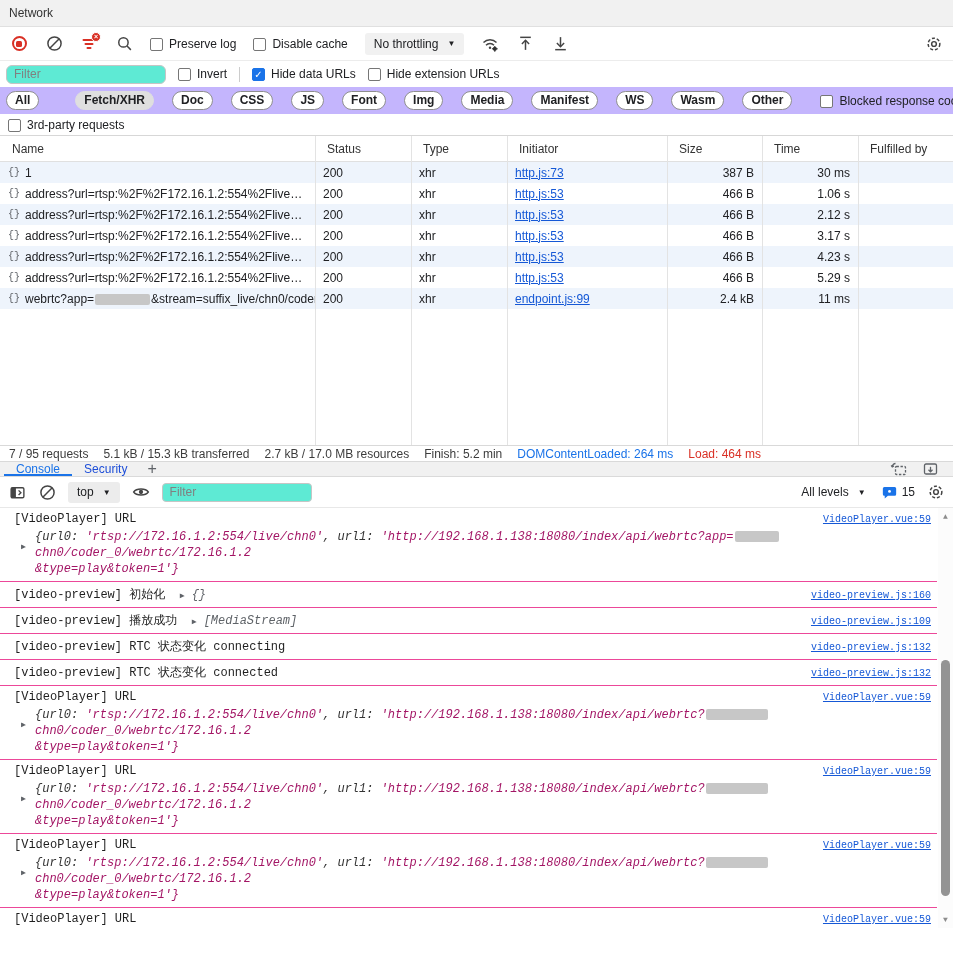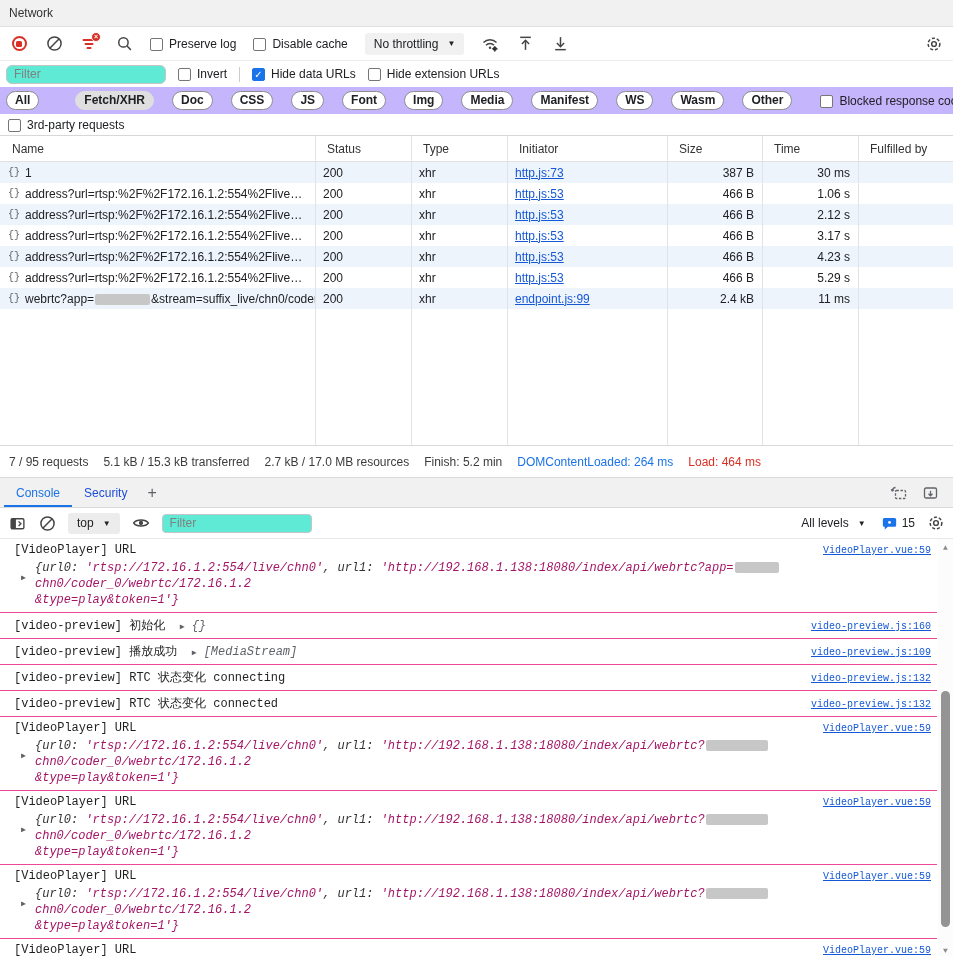--- a/index.html
+++ b/index.html
@@ -53,26 +53,26 @@
   .tbody-row { height:21px; font-size:12px; }
   .tbody-row > div { padding:0 8px; overflow:hidden; white-space:nowrap; text-overflow:ellipsis; }
   .tbody-row.alt { background:#eef4fc; }
   .cell-right { text-align:right; }
   .name-cell { display:flex; align-items:center; gap:5px; }
   .xhr-icon { font-family:"Liberation Mono","DejaVu Sans Mono",monospace; font-size:10px; color:#5f6368; flex:0 0 auto; }
   .name-text { overflow:hidden; white-space:nowrap; text-overflow:ellipsis; }
   a.net-link { color:#1558d6; text-decoration:underline; cursor:pointer; }
   .redact { display:inline-block; height:11px; background:#c7c7c7; border-radius:2px; vertical-align:middle; margin:0 1px; }
   
-  .summary-bar { height:32px; border-top:1px solid #d9d9d9; display:flex; align-items:center; gap:15px;
+  .summary-bar { height:16px; border-top:1px solid #d9d9d9; display:flex; align-items:center; gap:15px;
     padding:0 9px; background:#fff; color:#3c3c3c; white-space:nowrap; }
   .sum-blue { color:#1a73e8; }
   .sum-red { color:#d93025; }
   
-  .drawer-tabs { height:31px; background:#f1f1f1; border-top:1px solid #d9d9d9; border-bottom:1px solid #dadada;
+  .drawer-tabs { height:16px; background:#f1f1f1; border-top:1px solid #d9d9d9; border-bottom:1px solid #dadada;
     display:flex; align-items:center; padding:0 4px; }
   .drawer-tab { padding:0 12px; height:100%; display:flex; align-items:center; color:#1d4ed8; cursor:pointer; }
   .drawer-tab.active { color:#1a73e8; box-shadow:inset 0 -2px 0 #1a73e8; }
   .plus-btn { font-size:16px; color:#5f6368; padding:0 8px; cursor:pointer; }
   .drawer-tabs .right-icons { margin-left:auto; display:flex; gap:14px; padding-right:10px; }
   .console-toolbar { height:31px; background:#fff; border-bottom:1px solid #e8e8e8; display:flex; align-items:center;
     padding:0 8px; gap:12px; }
   .bubble-count { display:flex; align-items:center; gap:5px; color:#202124; }
   
   .console-area { position:relative; height:420px; background:#fff; overflow:hidden;

